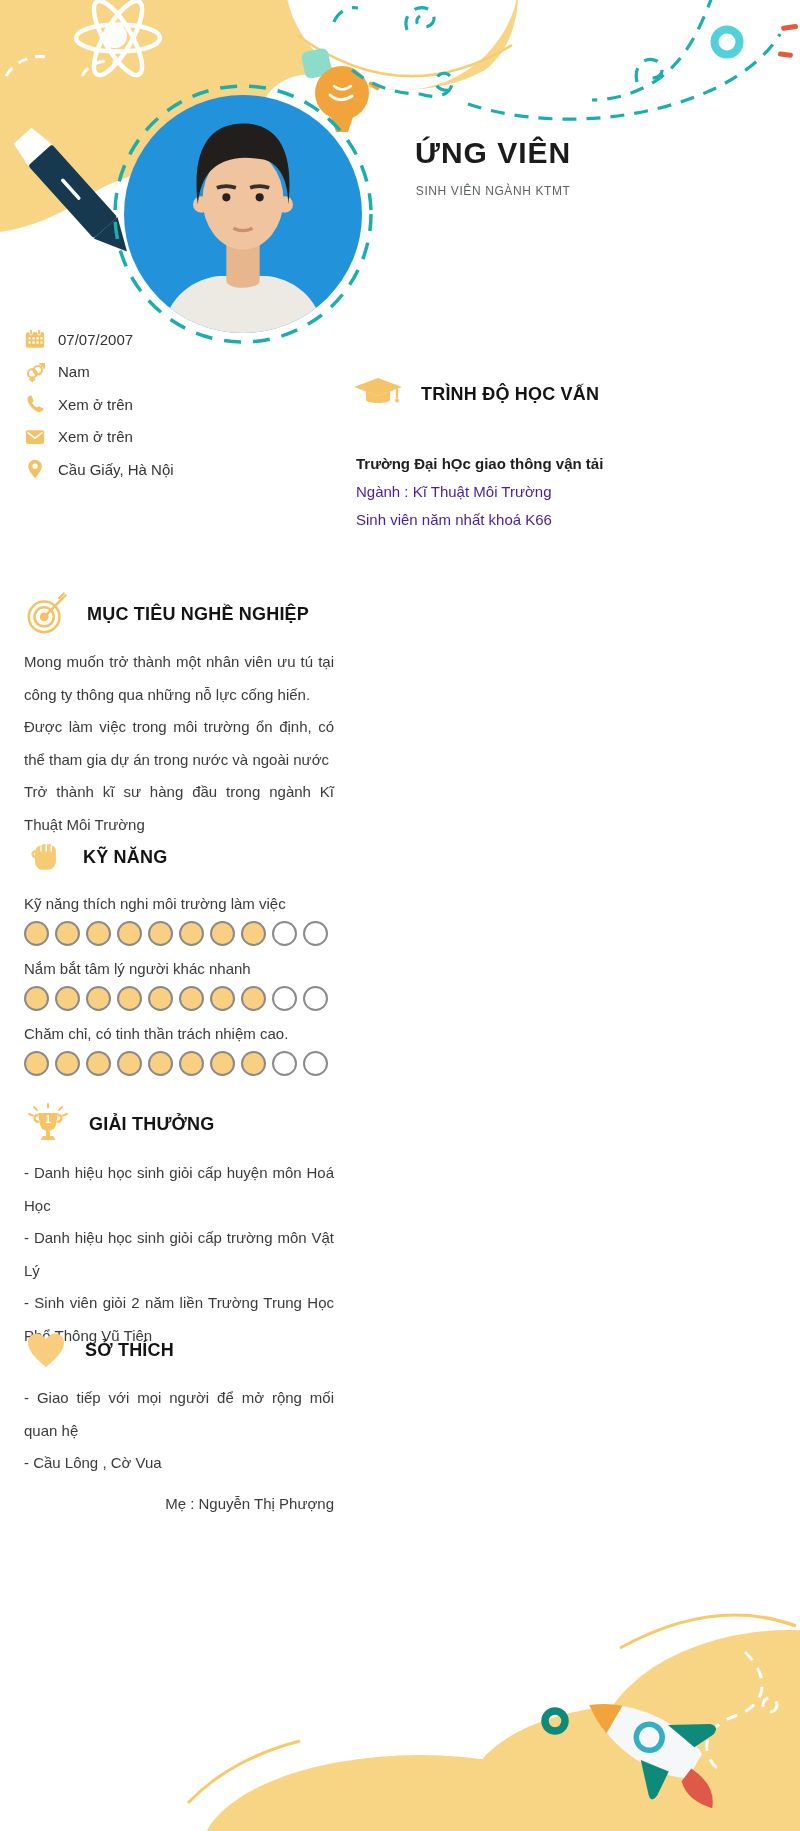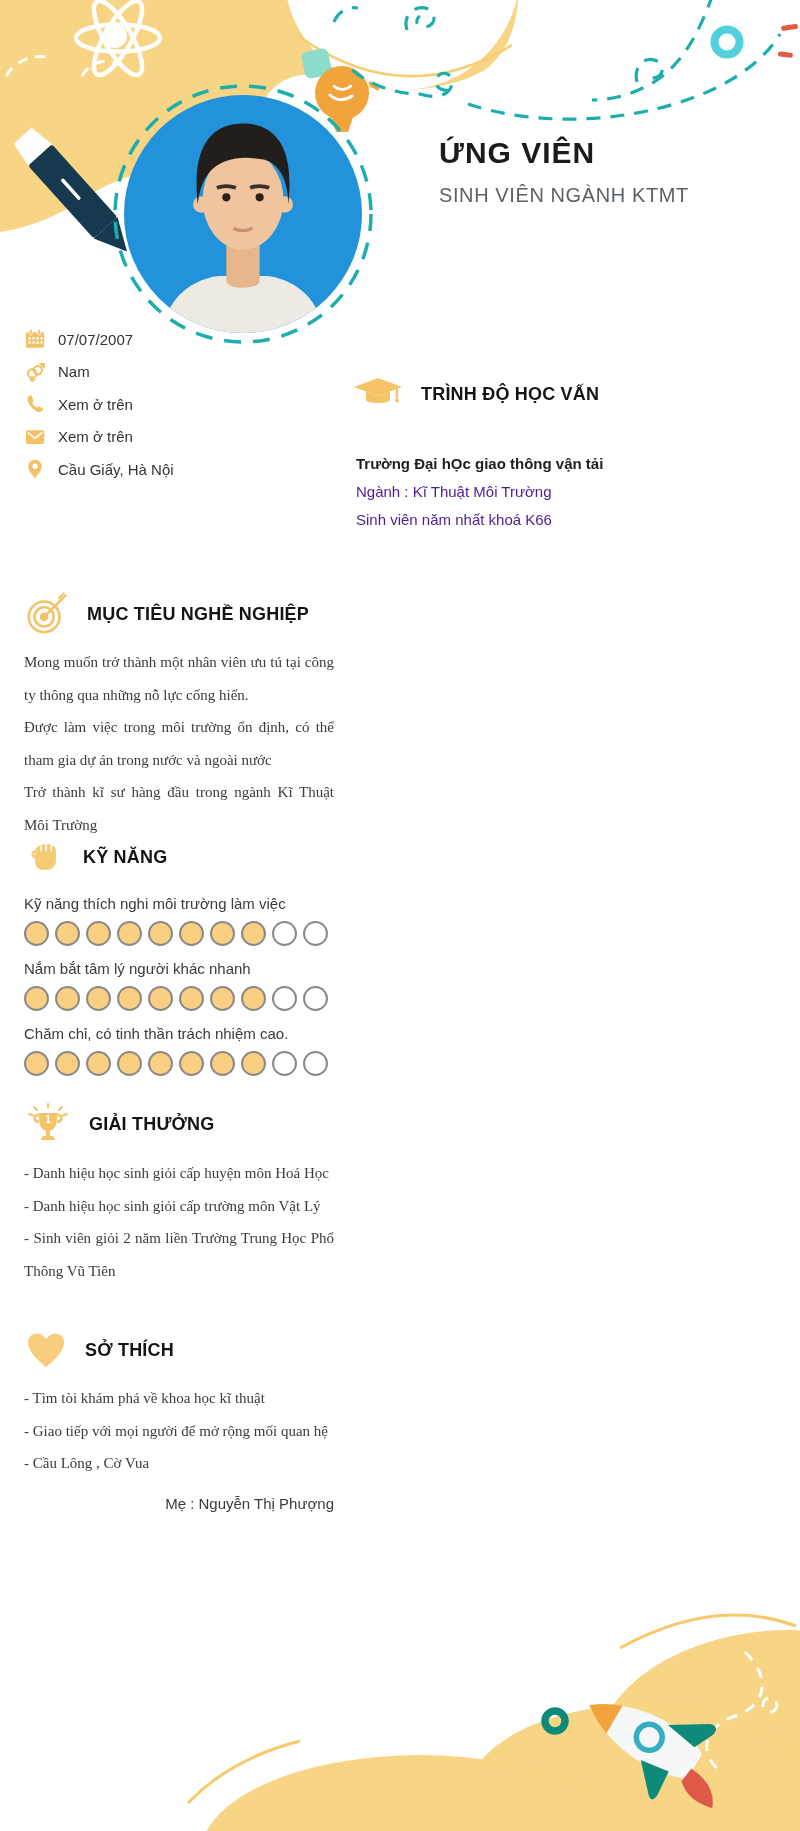--- a/index.html
+++ b/index.html
@@ -11,40 +11,40 @@
   .deco-top{position:absolute;left:0;top:0;z-index:1;}
   .deco-bottom{position:absolute;left:0;top:1351px;z-index:1;}
 
   
   .photo-wrap{position:absolute;left:110px;top:81px;width:266px;height:266px;z-index:3;}
   .photo-ring{position:absolute;left:0;top:0;}
   .photo-circle{position:absolute;left:14px;top:14px;width:238px;height:238px;border-radius:50%;
     background:#2293DA;overflow:hidden;}
 
   
-  .name-block{position:absolute;left:439px;top:136px;z-index:3;}
+  .name-block{position:absolute;left:415px;top:136px;z-index:3;text-align:center;}
   .name{font-size:30px;font-weight:bold;color:#1b1b1b;letter-spacing:1px;}
-  .subtitle{margin-top:14px;font-size:20px;color:#5c6165;letter-spacing:0.6px;}
+  .subtitle{margin-top:14px;font-size:12px;color:#5c6165;letter-spacing:0.6px;}
 
   
   .leftcol{position:absolute;left:24px;width:310px;z-index:2;}
   .rightcol{position:absolute;left:352px;width:430px;z-index:2;}
 
   
   .contact{top:323px;}
   .c-row{display:flex;align-items:center;height:32.5px;}
   .c-ico{width:22px;height:22px;flex:0 0 22px;margin-right:12px;display:flex;align-items:center;justify-content:center;}
   .c-val{font-size:15px;color:#333;}
 
   
   .sec-head{display:flex;align-items:center;gap:17px;height:48px;}
   .sec-title{font-size:18px;font-weight:bold;color:#141414;letter-spacing:0.2px;text-align:center;}
   .sec-ico{flex:0 0 auto;display:flex;align-items:center;justify-content:center;}
 
-  .para{font-size:15px;color:#3b3b3b;line-height:32.5px;text-align:justify;font-family:Liberation Serif, serif;}
+  .para{font-size:15px;color:#3b3b3b;line-height:32.5px;text-align:justify;}
   .plain{font-size:15px;color:#3b3b3b;line-height:28px;text-align:right;}
 
   
   .objective{top:590px;}
   .objective .body{margin-top:8px;}
   .skills{top:833px;}
   .skill-label{font-size:15px;color:#3b3b3b;margin-top:14px;margin-bottom:9px;}
   .dots{display:flex;gap:6px;}
   .dot{width:25px;height:25px;border-radius:50%;border:2px solid #8a8a8a;background:#fff;box-sizing:border-box;}
   .dot.filled{background:#F9CF82;}
@@ -364,21 +364,20 @@
   <div class="leftcol hobbies" style="position:absolute;">
     <div class="sec-head">
       <span class="sec-ico">
         <svg width="44" height="42" viewBox="0 0 42 42">
             <path d="M21 38 C8 28 3 20 3 13.5 C3 8 7 4.5 11.8 4.5 C15 4.5 18.5 6.5 21 10 C23.5 6.5 27 4.5 30.2 4.5 C35 4.5 39 8 39 13.5 C39 20 34 28 21 38 Z" fill="#F8CE7E"></path>
           </svg>
       </span>
       <span class="sec-title">SỞ THÍCH</span>
     </div>
     <div class="body">
-      <div class="para">- Tìm tòi khám phá về khoa học kĩ thuật</div>
       <div class="para">- Giao tiếp với mọi người để mở rộng mối quan hệ</div>
       <div class="para">- Cầu Lông , Cờ Vua</div>
     </div>
   </div>
 
   <div class="leftcol guardian" style="position:absolute;">
     <div class="body">
       <div class="plain">Mẹ : Nguyễn Thị Phượng</div>
     </div>
   </div>

